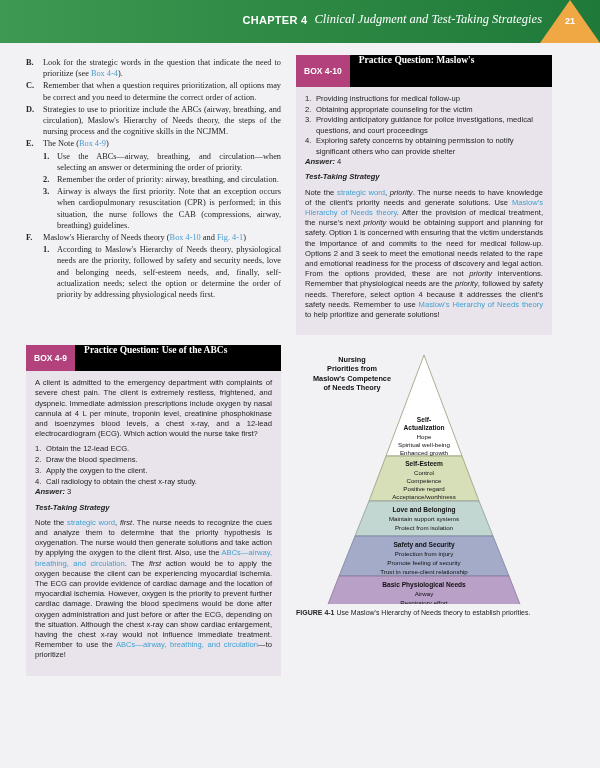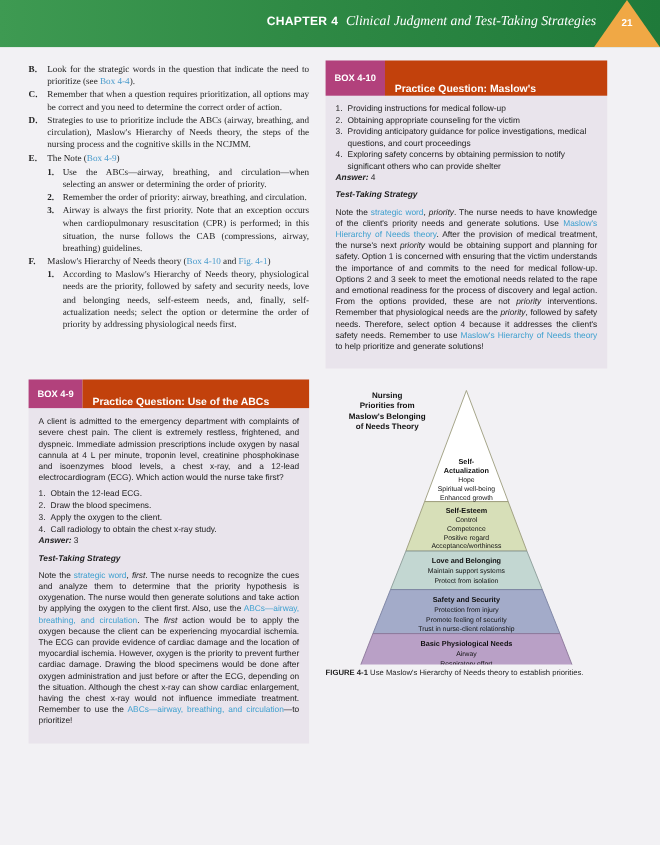--- a/index.html
+++ b/index.html
@@ -78,24 +78,24 @@
     box-shadow:0 0 0 0 transparent;
   }
   .box-head{display:flex;align-items:stretch;height:26px;}
   .box-tag{
     background:#b2417c;color:#ffffff;
     font-family:"Liberation Sans",sans-serif;
     font-size:8.5px;font-weight:bold;
     display:flex;align-items:center;padding:0 8px;white-space:nowrap;
   }
   .box-title{
-    background:#c2410c;color:#ffffff;flex:1 1 auto;
-    font-family:Liberation Sans, sans-serif;
+    background:#000000;color:#ffffff;flex:1 1 auto;
+    font-family:Liberation Serif, serif;
     font-size:9.5px;font-weight:bold;line-height:11px;
-    display:flex;flex-direction:column;justify-content:flex-end;padding:0 9px;
+    display:flex;flex-direction:column;justify-content:space-between;padding:0 9px;
   }
   .box-body{
     padding:7px 9px 10px 9px;
     font-family:"Liberation Sans",sans-serif;
     font-size:7.6px;line-height:10.2px;color:#1d1d1d;text-align:justify;
   }
   .box-body p{margin:0 0 5px 0;}
   .opt-list{margin:0;padding:0;list-style:none;}
   .opt-list li{display:flex;margin-bottom:0.5px;}
   .opt-num{flex:0 0 11px;}
@@ -259,21 +259,21 @@
         <p class="answer-line"><i>Answer:</i> <span>4</span></p>
         <p class="tts">Test-Taking Strategy</p>
         <p><span>Note the </span><span class="hl">strategic word</span><span>, </span><em>priority</em><span>. The nurse needs to have knowledge of the client's priority needs and generate solutions. Use </span><span class="hl">Maslow's Hierarchy of Needs theory</span><span>. After the provision of medical treatment, the nurse's next </span><em>priority</em><span> would be obtaining support and planning for safety. Option 1 is concerned with ensuring that the victim understands the importance of and commits to the need for medical follow-up. Options 2 and 3 seek to meet the emotional needs related to the rape and emotional readiness for the process of discovery and legal action. From the options provided, these are not </span><em>priority</em><span> interventions. Remember that physiological needs are the </span><em>priority</em><span>, followed by safety needs. Therefore, select option 4 because it addresses the client's safety needs. Remember to use </span><span class="hl">Maslow's Hierarchy of Needs theory</span><span> to help prioritize and generate solutions!</span></p>
       </div>
     </div>
 
     <div class="figure-wrap">
       <div class="pyr-label">
         <div>Nursing</div>
         <div>Priorities from</div>
-        <div>Maslow's Belonging</div>
+        <div>Maslow's Competence</div>
         <div>of Needs Theory</div>
       </div>
 
       <svg class="pyramid" width="256" height="255" viewBox="0 0 256 255">
 
         <polygon points="128,6 166,107 90,107" fill="#ffffff" stroke="#9a9a7a" stroke-width="0.8"></polygon>
 
         <polygon points="90,107 166,107 183,152 73,152" fill="#d7dfb8" stroke="#9a9a7a" stroke-width="0.8"></polygon>
 
         <polygon points="73,152 183,152 197,187 59,187" fill="#c3d7d2" stroke="#8a9a96" stroke-width="0.8"></polygon>

